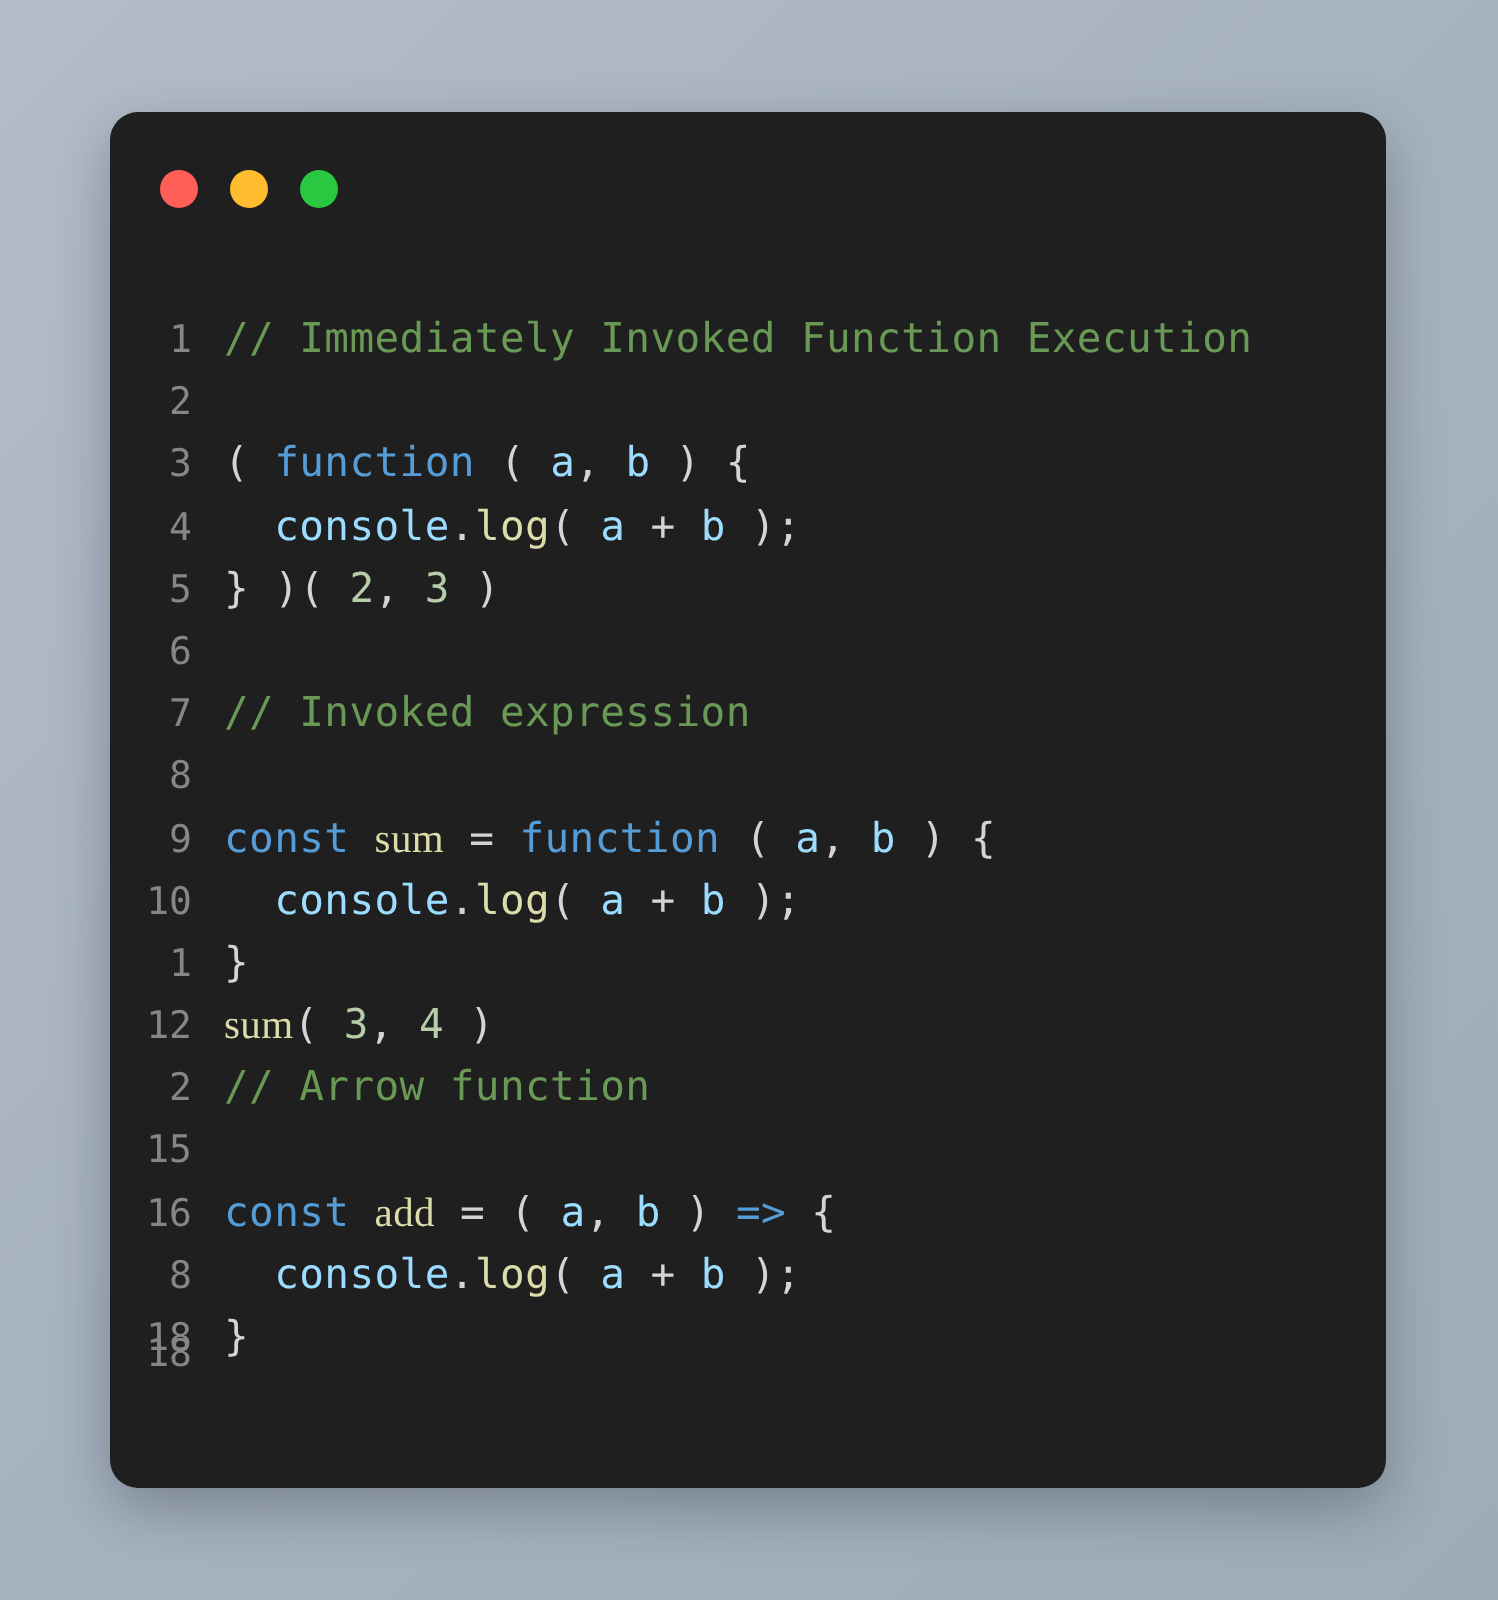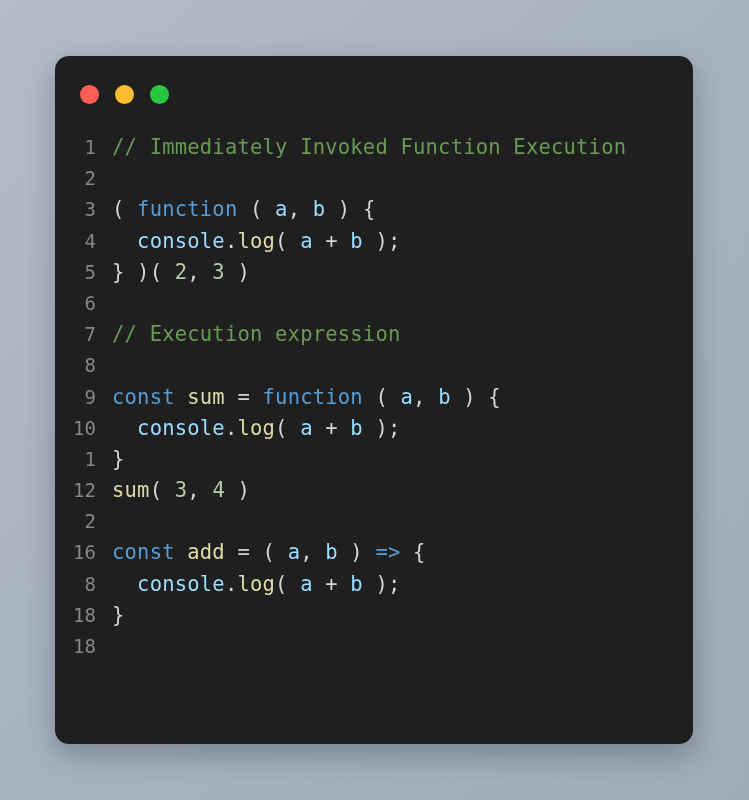--- a/index.html
+++ b/index.html
@@ -73,26 +73,27 @@
     font-size: 19px;
     padding-right: 16px;
     box-sizing: border-box;
     user-select: none;
   }
 
   .linecode {
     color: #d4d4d4;
     white-space: pre;
     letter-spacing: 0.2px;
+    margin-top: 22px;
   }
 
   
   .t-comment  { color: #6a9955; }
   .t-keyword  { color: #569cd6; }
-  .t-func     { color: #dcdcaa; }
+  .t-func     { color: #dcdcaa; font-family: Liberation Serif, serif; }
   .t-var      { color: #9cdcfe; }
   .t-num      { color: #b5cea8; }
   .t-plain    { color: #d4d4d4; }
   .t-prop     { color: #dcdcaa; }
 </style>
 </head>
 <body>
 
 <div class="stage">
 
@@ -106,27 +107,28 @@
       </div>
     </div>
 
     <div class="editor" id="editor">
         <div class="code-line"><span class="lineno">1</span><span class="linecode"><span class="t-comment">// Immediately Invoked Function Execution</span></span></div>
         <div class="code-line"><span class="lineno">2</span><span class="linecode">&nbsp;</span></div>
         <div class="code-line"><span class="lineno">3</span><span class="linecode"><span class="t-plain">( </span><span class="t-keyword">function</span><span class="t-plain"> ( </span><span class="t-var">a</span><span class="t-plain">, </span><span class="t-var">b</span><span class="t-plain"> ) {</span></span></div>
         <div class="code-line"><span class="lineno">4</span><span class="linecode"><span class="t-plain">  </span><span class="t-var">console</span><span class="t-plain">.</span><span class="t-prop">log</span><span class="t-plain">( </span><span class="t-var">a</span><span class="t-plain"> + </span><span class="t-var">b</span><span class="t-plain"> );</span></span></div>
         <div class="code-line"><span class="lineno">5</span><span class="linecode"><span class="t-plain">} )( </span><span class="t-num">2</span><span class="t-plain">, </span><span class="t-num">3</span><span class="t-plain"> )</span></span></div>
         <div class="code-line"><span class="lineno">6</span><span class="linecode">&nbsp;</span></div>
-        <div class="code-line"><span class="lineno">7</span><span class="linecode"><span class="t-comment">// Execution expression</span></span></div>
+        <div class="code-line"><span class="lineno">7</span><span class="linecode"><span class="t-comment">// Invoked expression</span></span></div>
         <div class="code-line"><span class="lineno">8</span><span class="linecode">&nbsp;</span></div>
         <div class="code-line"><span class="lineno">9</span><span class="linecode"><span class="t-keyword">const</span><span class="t-plain"> </span><span class="t-func">sum</span><span class="t-plain"> = </span><span class="t-keyword">function</span><span class="t-plain"> ( </span><span class="t-var">a</span><span class="t-plain">, </span><span class="t-var">b</span><span class="t-plain"> ) {</span></span></div>
         <div class="code-line"><span class="lineno">10</span><span class="linecode"><span class="t-plain">  </span><span class="t-var">console</span><span class="t-plain">.</span><span class="t-prop">log</span><span class="t-plain">( </span><span class="t-var">a</span><span class="t-plain"> + </span><span class="t-var">b</span><span class="t-plain"> );</span></span></div>
         <div class="code-line"><span class="lineno">1</span><span class="linecode"><span class="t-plain">}</span></span></div>
         <div class="code-line"><span class="lineno">12</span><span class="linecode"><span class="t-func">sum</span><span class="t-plain">( </span><span class="t-num">3</span><span class="t-plain">, </span><span class="t-num">4</span><span class="t-plain"> )</span></span></div>
-        <div class="code-line"><span class="lineno">2</span></div>
+        <div class="code-line"><span class="lineno">2</span><span class="linecode"><span class="t-comment">// Arrow function</span></span></div>
+        <div class="code-line"><span class="lineno">15</span><span class="linecode">&nbsp;</span></div>
         <div class="code-line"><span class="lineno">16</span><span class="linecode"><span class="t-keyword">const</span><span class="t-plain"> </span><span class="t-func">add</span><span class="t-plain"> = ( </span><span class="t-var">a</span><span class="t-plain">, </span><span class="t-var">b</span><span class="t-plain"> ) </span><span class="t-keyword">=&gt;</span><span class="t-plain"> {</span></span></div>
         <div class="code-line"><span class="lineno">8</span><span class="linecode"><span class="t-plain">  </span><span class="t-var">console</span><span class="t-plain">.</span><span class="t-prop">log</span><span class="t-plain">( </span><span class="t-var">a</span><span class="t-plain"> + </span><span class="t-var">b</span><span class="t-plain"> );</span></span></div>
         <div class="code-line"><span class="lineno">18</span><span class="linecode"><span class="t-plain">}</span></span></div>
         <div class="code-line"><span class="lineno">18</span></div>
       </div>
 
   </div>
 
 </div>
 

